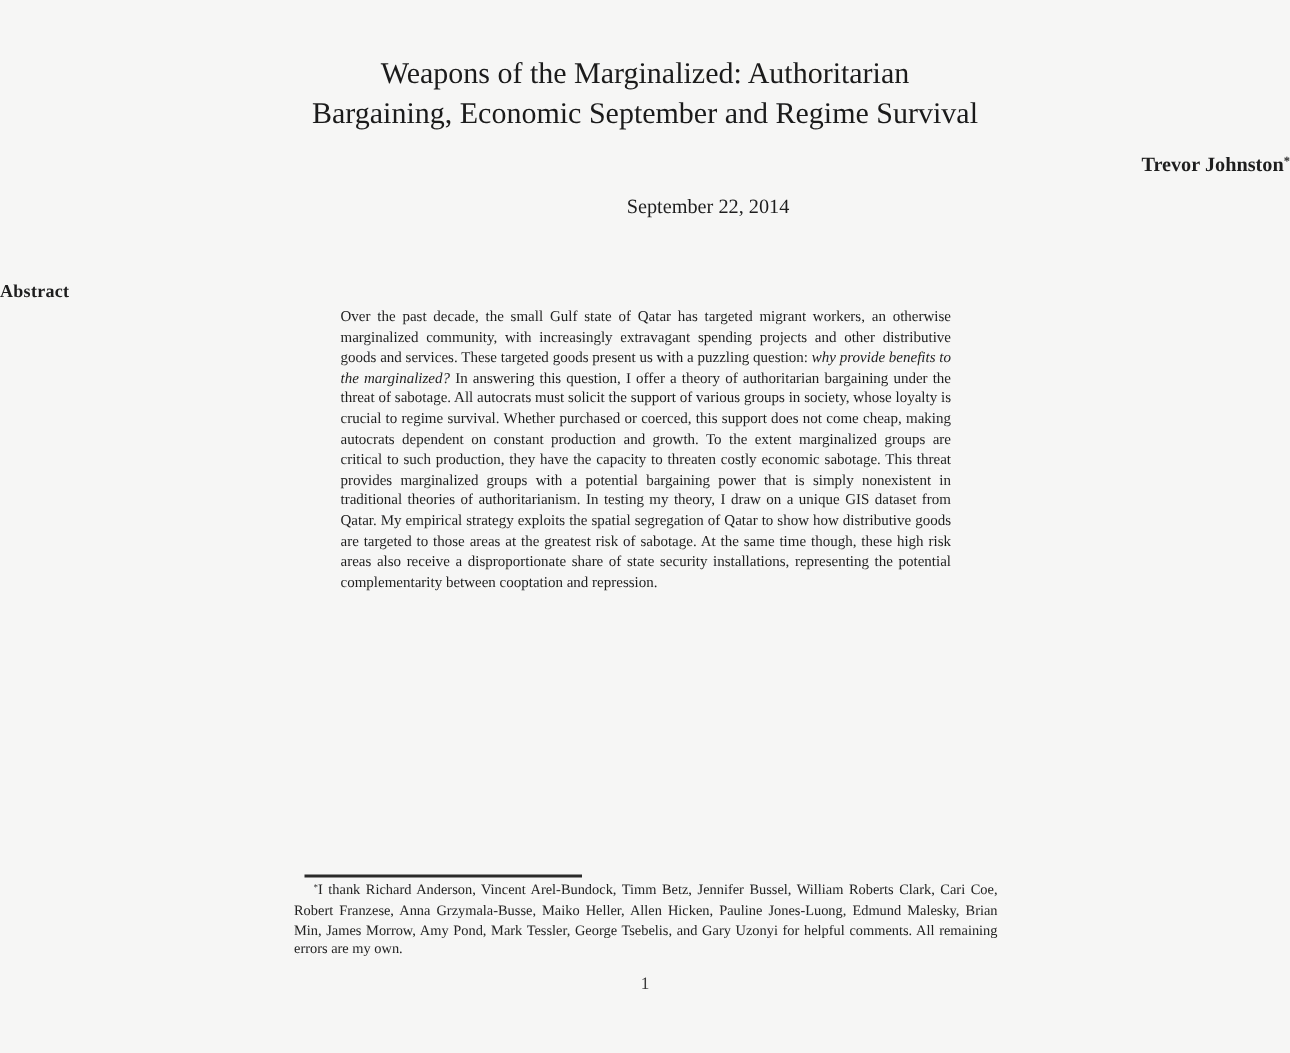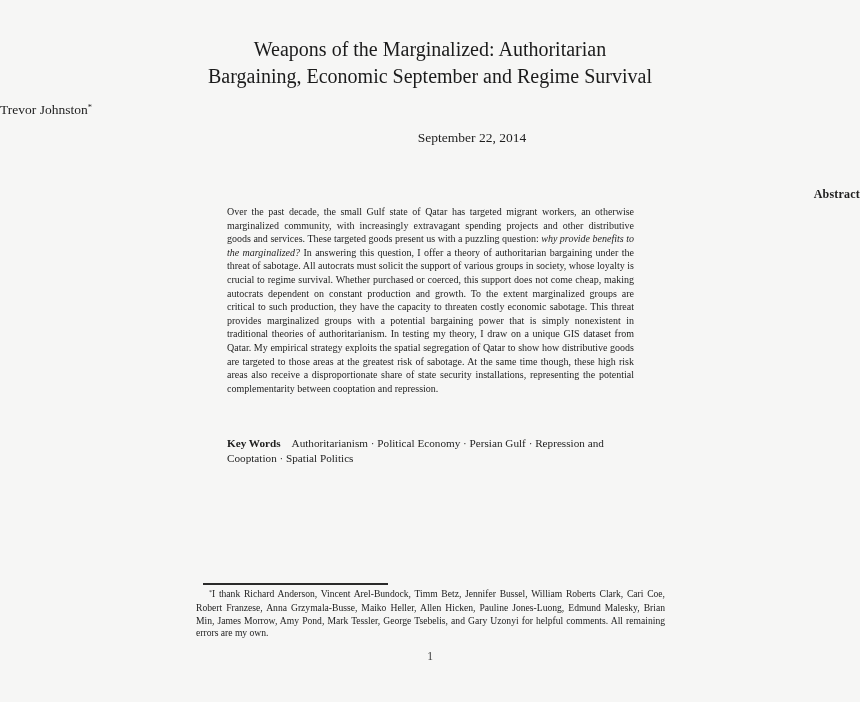--- a/index.html
+++ b/index.html
@@ -29,22 +29,23 @@
     font-weight: 400;
     line-height: 27px;
     color: #1b1b1b;
   }
   .title-line { display: block; }
   .author {
     position: absolute;
     top: 102px;
     left: 0;
     width: 100%;
-    text-align: left;
+    text-align: right;
     font-size: 13.5px;
+    font-weight: bold;
   }
   .author sup, .footnote sup {
     font-size: 62%;
     vertical-align: baseline;
     position: relative;
     top: -0.45em;
   }
   .date {
     position: absolute;
     top: 130px;
@@ -52,21 +53,21 @@
     width: 100%;
     text-align: center;
     font-size: 13.5px;
     padding-left: 42px;
   }
   .abstract-heading {
     position: absolute;
     top: 187px;
     left: 0;
     width: 100%;
-    text-align: right;
+    text-align: left;
     font-size: 12px;
     font-weight: 700;
     letter-spacing: 0.2px;
   }
   .abstract-body {
     position: absolute;
     top: 205px;
     left: 227px;
     width: 407px;
     margin: 0;
@@ -130,21 +131,20 @@
   </h1>
 
   <div class="author"><span>Trevor Johnston</span><sup>*</sup></div>
 
   <div class="date">September 22, 2014</div>
 
   <div class="abstract-heading">Abstract</div>
 
   <p class="abstract-body"><span>Over the past decade, the small Gulf state of Qatar has targeted migrant workers, an otherwise marginalized community, with increasingly extravagant spending projects and other distributive goods and services. These targeted goods present us with a puzzling question: </span><em>why provide benefits to the marginalized?</em><span> In answering this question, I offer a theory of authoritarian bargaining under the threat of sabotage. All autocrats must solicit the support of various groups in society, whose loyalty is crucial to regime survival. Whether purchased or coerced, this support does not come cheap, making autocrats dependent on constant production and growth. To the extent marginalized groups are critical to such production, they have the capacity to threaten costly economic sabotage. This threat provides marginalized groups with a potential bargaining power that is simply nonexistent in traditional theories of authoritarianism. In testing my theory, I draw on a unique GIS dataset from Qatar. My empirical strategy exploits the spatial segregation of Qatar to show how distributive goods are targeted to those areas at the greatest risk of sabotage. At the same time though, these high risk areas also receive a disproportionate share of state security installations, representing the potential complementarity between cooptation and repression.</span></p>
 
-  <p class="keywords"><strong class="kw-label">Key Words</strong><span>Authoritarianism · Political Economy · Persian Gulf · Repression and Cooptation · Spatial Politics</span></p>
 
   <div class="footnote-rule"></div>
 
   <p class="footnote"><sup>*</sup><span>I thank Richard Anderson, Vincent Arel-Bundock, Timm Betz, Jennifer Bussel, William Roberts Clark, Cari Coe, Robert Franzese, Anna Grzymala-Busse, Maiko Heller, Allen Hicken, Pauline Jones-Luong, Edmund Malesky, Brian Min, James Morrow, Amy Pond, Mark Tessler, George Tsebelis, and Gary Uzonyi for helpful comments. All remaining errors are my own.</span></p>
 
   <div class="page-number">1</div>
 
 </div>
 
 </body></html>

